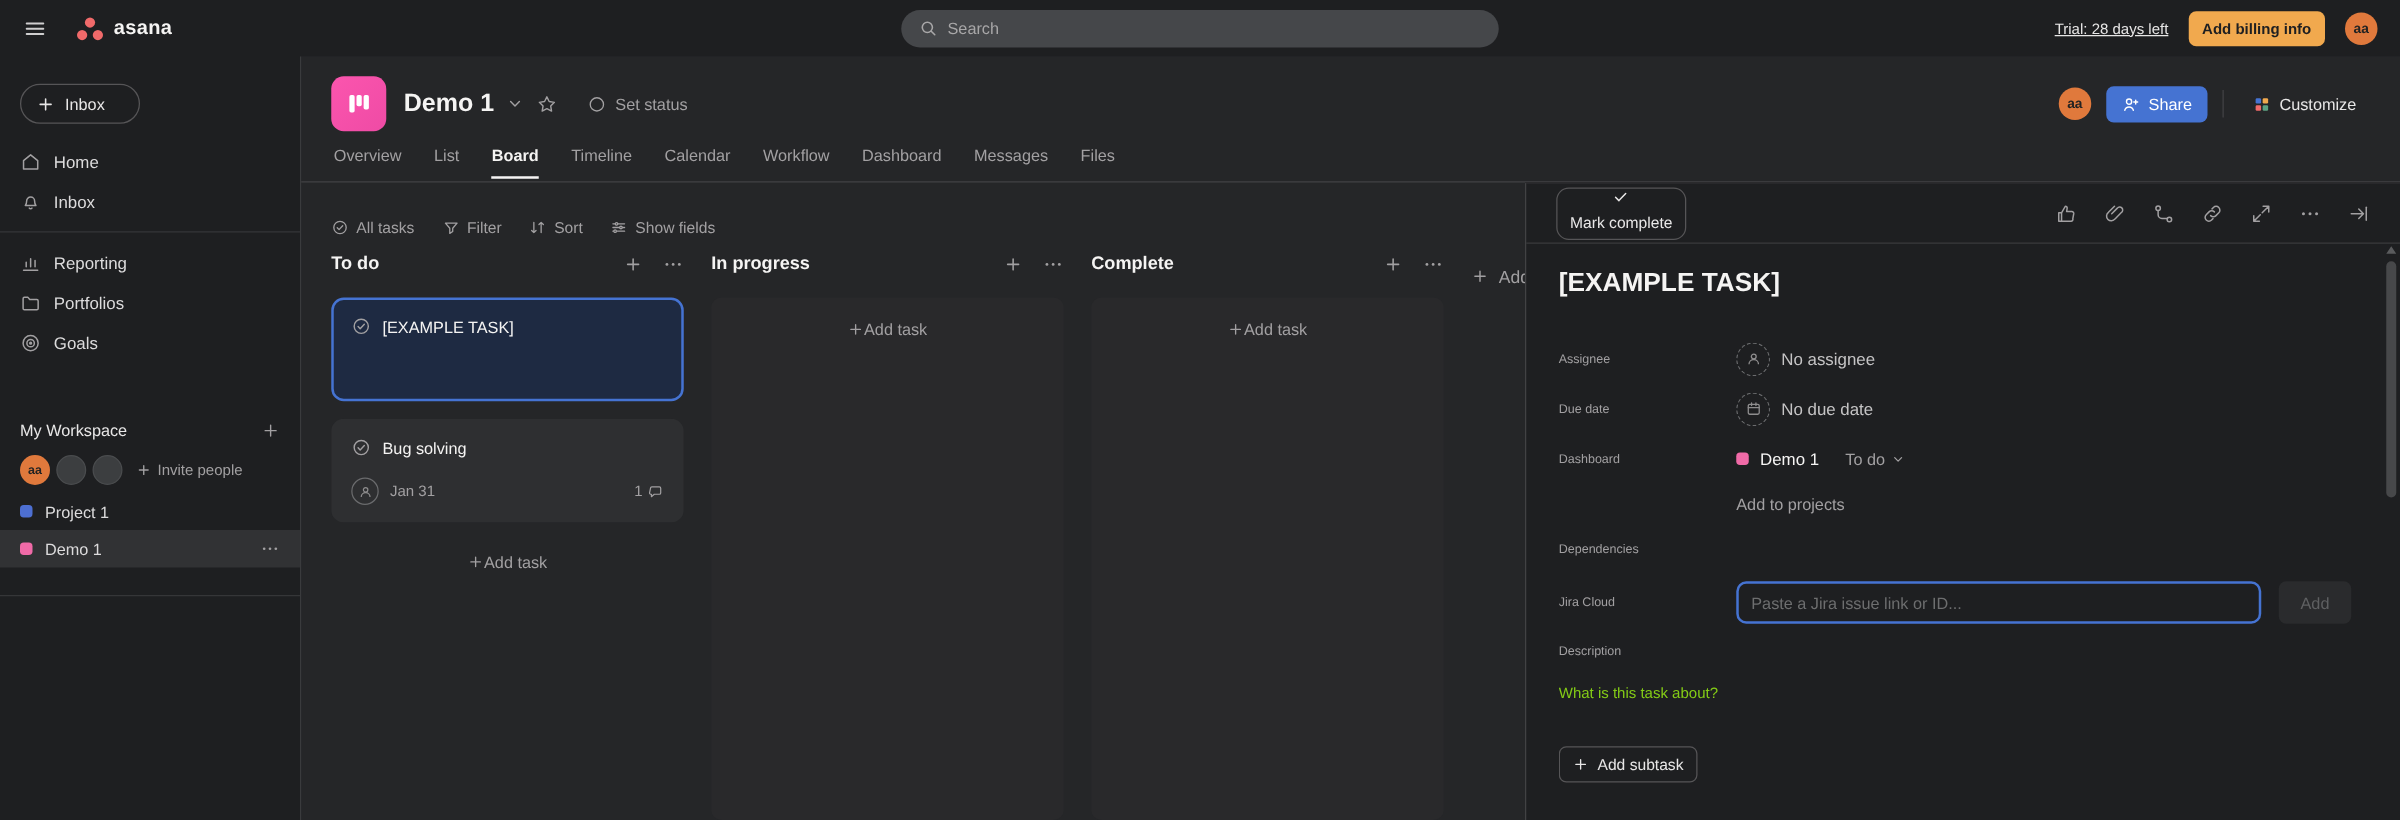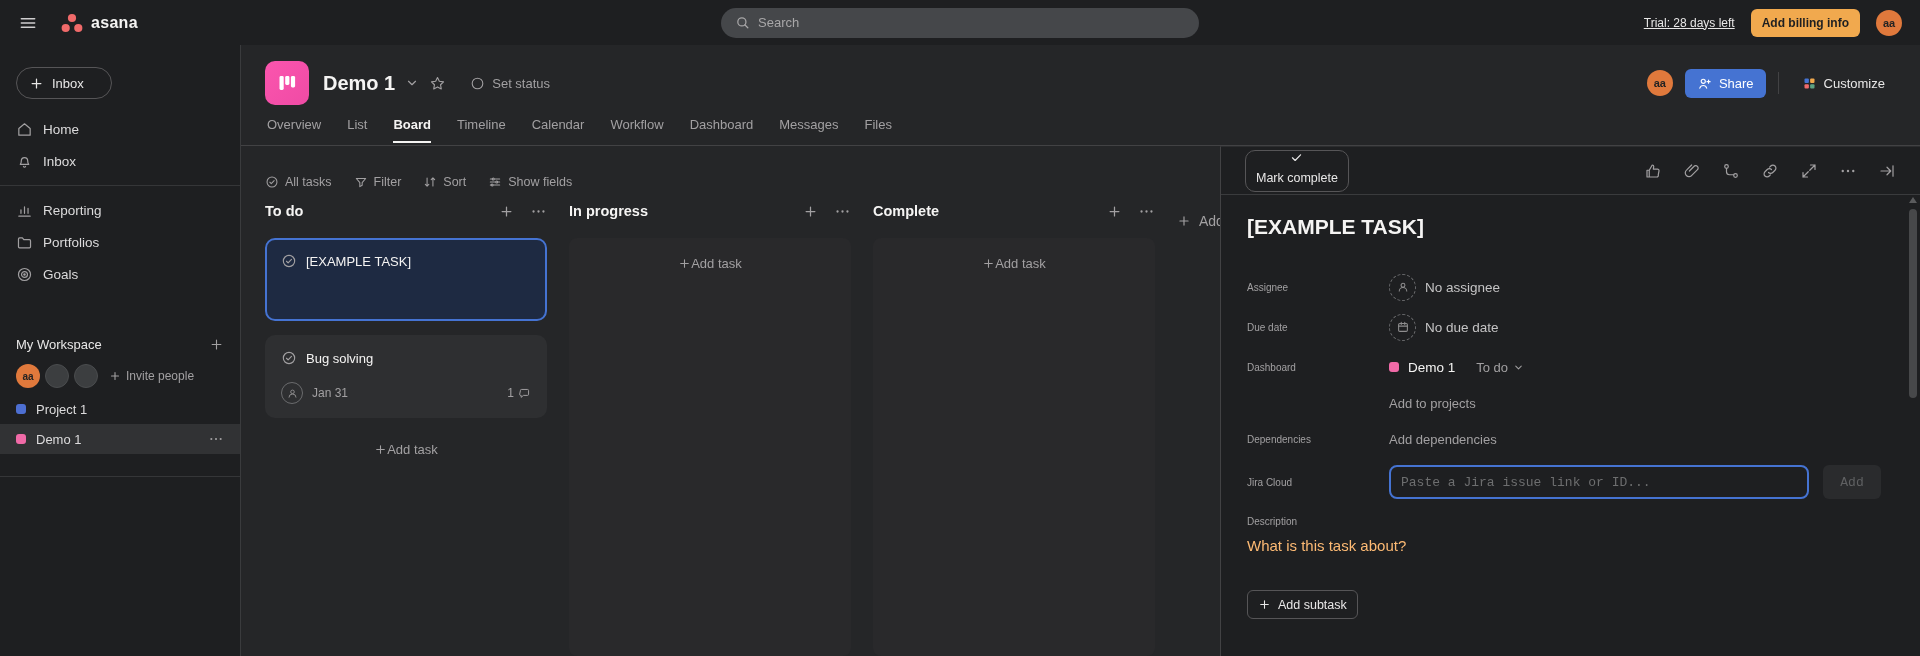--- a/index.html
+++ b/index.html
@@ -186,21 +186,21 @@
   .jira-input {
     width:420px; height:34px; background:#1e1f21; border:2px solid var(--accent-blue);
     border-radius:8px; padding:0 10px; color:#f5f4f3; font-size:13px; font-family:inherit;
     outline:none;
   }
   .jira-input::placeholder { color:#6d6e6f; }
   .jira-add-btn {
     width:58px; height:34px; margin-left:14px; background:#2a2b2d; color:#5f6062;
     border:none; border-radius:6px; font-size:13px; font-family:inherit; cursor:pointer;
   }
-  .desc-placeholder { color:#fdba74; font-size:15px; cursor:text; }
+  .desc-placeholder { color:#84cc16; font-size:12px; margin-top:10px; cursor:text; }
   .add-subtask-btn {
     margin-top:36px; border:1px solid #565557; background:transparent; color:#e8e7e7;
     border-radius:6px; height:29px; padding:0 10px; display:inline-flex; align-items:center;
     gap:7px; font-size:12.5px; cursor:pointer; font-family:inherit;
   }
   .panel-scrollbar { position:absolute; top:54px; bottom:4px; right:3px; width:8px; }
   .panel-scroll-thumb { position:absolute; top:8px; height:42%; width:100%; background:#47484a; border-radius:4px; cursor:grab; }
   .scroll-arrow { position:absolute; top:-4px; left:0; width:0; height:0;
     border-left:4px solid transparent; border-right:4px solid transparent; border-bottom:6px solid #5a5b5d; }
 </style>
@@ -692,26 +692,25 @@
           </div>
         </div>
 
         <div class="field-row compact">
           <span class="field-label"></span>
           <span class="link-gray">Add to projects</span>
         </div>
 
         <div class="field-row">
           <span class="field-label">Dependencies</span>
-          <span class="link-gray">Add dependencies</span>
         </div>
 
         <div class="field-row tall">
           <span class="field-label">Jira Cloud</span>
-          <div class="field-value" style="gap:0;font-family:Liberation Mono, monospace;">
+          <div class="field-value" style="gap:0;">
             <input class="jira-input" type="text" autofocus="" placeholder="Paste a Jira issue link or ID..." style="">
             <button class="jira-add-btn">Add</button>
           </div>
         </div>
 
         <div class="field-row compact">
           <span class="field-label">Description</span>
           <span></span>
         </div>
 

